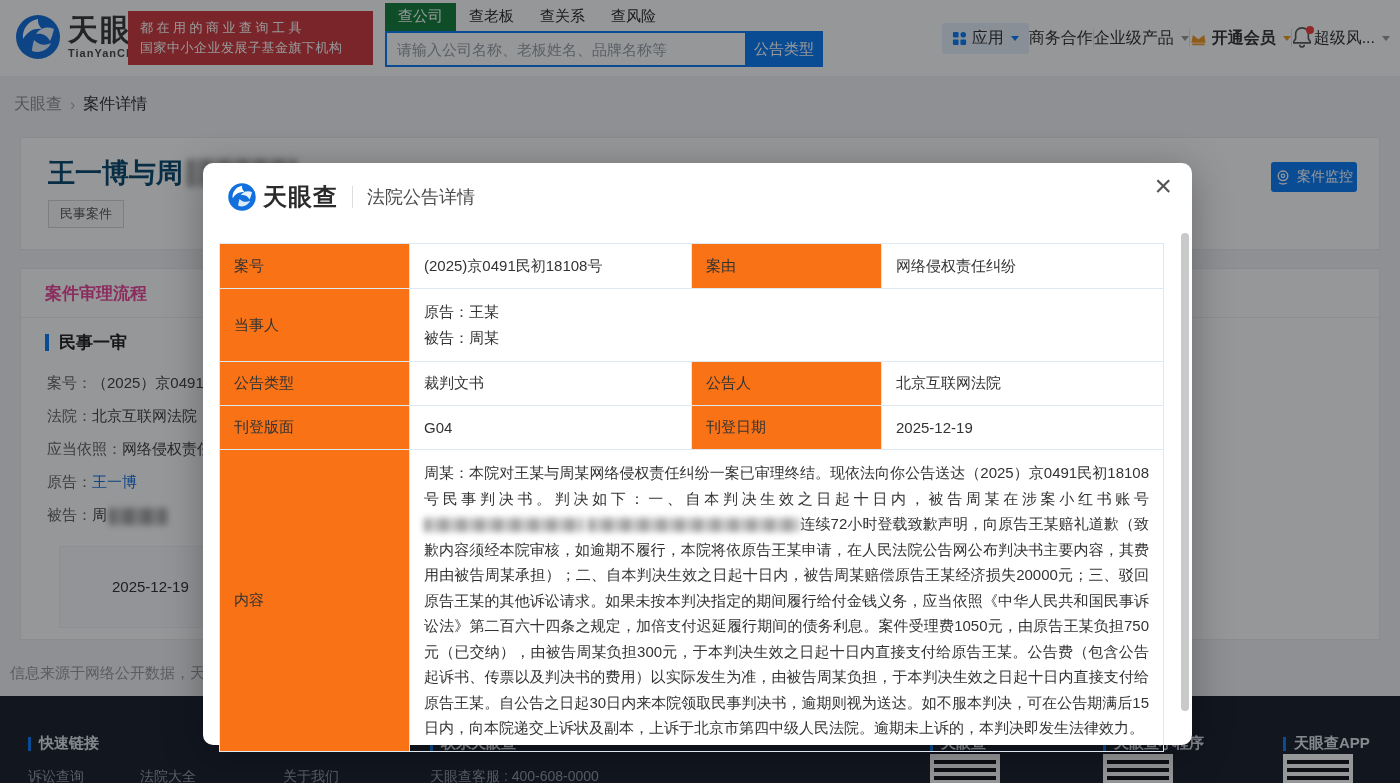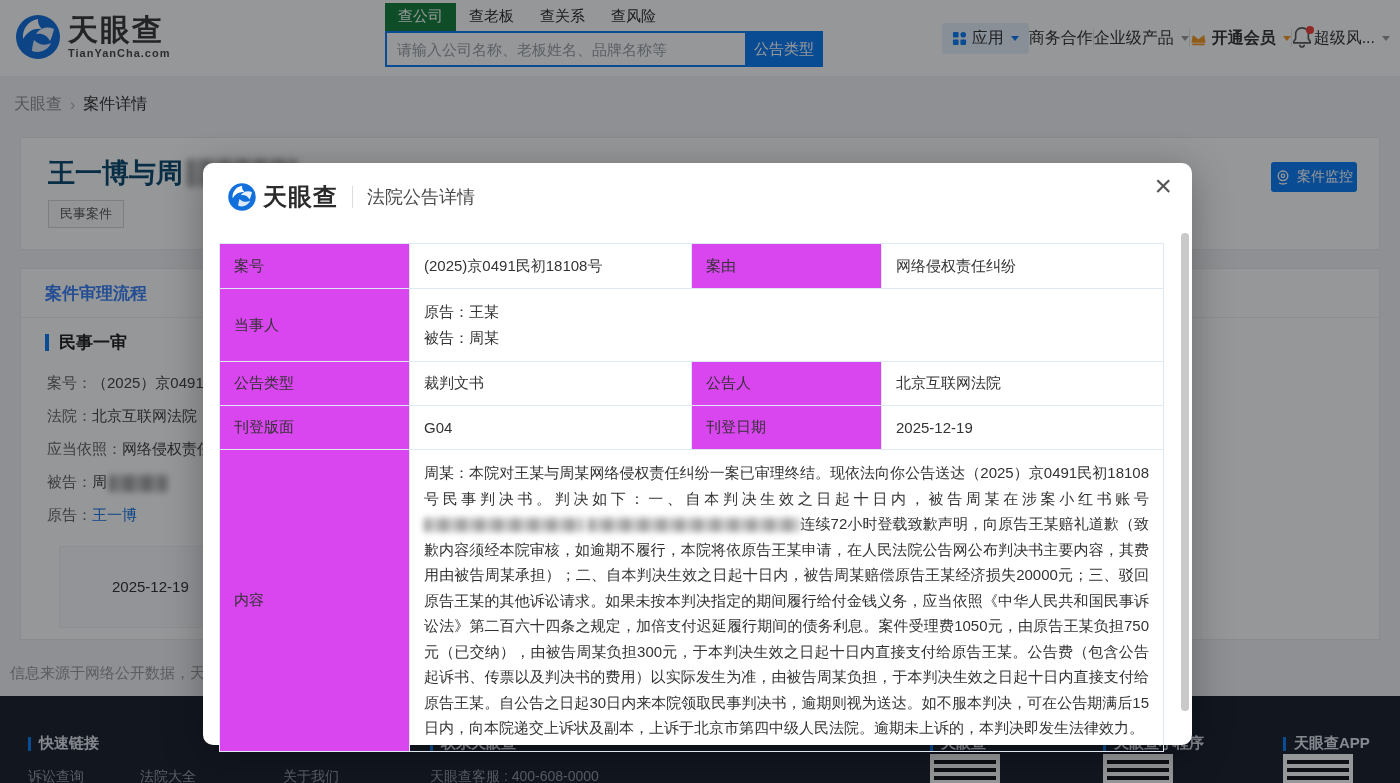--- a/index.html
+++ b/index.html
@@ -51,21 +51,21 @@
   .case-title { position:absolute; left:27px; top:17px; font-size:27px; font-weight:bold; color:#0c4a6e;
      display:flex; align-items:center; }
   .redact { display:inline-block; background:repeating-linear-gradient(90deg,#9a9a9a 0 6px,#cfcfcf 6px 12px,#b5b5b5 12px 18px);
      filter:blur(3px); border-radius:2px; vertical-align:middle; }
   .title-redact { width:110px; height:28px; margin-left:4px; }
   .case-tag { position:absolute; left:27px; top:62px; font-size:13px; color:#555;
      border:1px solid #d6d6d6; background:#fafafa; padding:4px 11px; }
   .monitor-btn { position:absolute; right:22px; top:24px; height:30px; background:#0d7ef5; color:#fff;
      font-size:14px; border:none; border-radius:3px; padding:0 4px; display:flex; align-items:center; gap:6px; cursor:pointer; }
   .card2 { top:268px; height:372px; }
-  .sect-title { position:absolute; left:24px; top:13px; font-size:17px; font-weight:bold; color:#3b82f6; }
+  .sect-title { position:absolute; left:24px; top:13px; font-size:17px; font-weight:bold; color:#ec4899; }
   .sect-div { position:absolute; left:0; right:0; top:48px; border-top:1px solid #efefef; }
   .trial { position:absolute; left:24px; top:62px; display:flex; align-items:center; gap:10px; }
   .trial-bar { width:4px; height:17px; background:#0d7ef5; }
   .trial-name { font-size:17px; font-weight:bold; color:#222; }
   .fields { position:absolute; left:26px; top:97px; font-size:15px; line-height:33px; color:#444; }
   .fields .lab { color:#666; }
   .fields .link { color:#1672e0; cursor:pointer; }
   .mini-redact { width:58px; height:17px; margin-left:2px; }
   .timeline-box { position:absolute; left:38px; top:277px; width:620px; height:82px;
      background:#f9fafb; border:1px solid #f0f1f3; }
@@ -88,21 +88,21 @@
   .m-head { position:absolute; left:24px; top:18px; display:flex; align-items:center; }
   .m-brand { font-size:24px; font-weight:bold; color:#2b2b2b; letter-spacing:1px; margin-left:6px; }
   .m-div { width:1px; height:22px; background:#ddd; margin:0 14px; }
   .m-title { font-size:18px; color:#4a4a4a; }
   .m-close { position:absolute; right:20px; top:8px; font-size:30px; color:#555; background:none; border:none;
      cursor:pointer; line-height:1; font-family:inherit; }
   .m-scroll { position:absolute; right:3px; top:70px; width:8px; height:478px; background:#c9c9c9; border-radius:4px; }
   .m-table { position:absolute; left:16px; top:80px; border-collapse:collapse; table-layout:fixed; width:944px;
      font-size:15px; color:#333; }
   .m-table td { border:1px solid #dde8f3; padding:10px 14px; vertical-align:middle; }
-  .m-table td.lab { background:#d946ef; }
+  .m-table td.lab { background:#f97316; }
   .c-lab1 { width:190px; } .c-val1 { width:282px; } .c-lab2 { width:190px; } .c-val2 { width:282px; }
   .r1 { height:45px; } .r2 { height:64px; } .r3 { height:44px; } .r4 { height:44px; }
   .party-line { line-height:26px; }
   .content-cell { line-height:25.5px; text-align:justify; vertical-align:middle; }
   .content-redact-a { width:160px; height:14px; }
   .content-redact-b { width:212px; height:14px; }
 </style>
 </head>
 <body>
 
@@ -114,20 +114,24 @@
         <circle cx="24" cy="24" r="22" fill="#1270dd"></circle>
         <path d="M24 6 C14 8 8 16 9 26 C14 18 20 15 28 16 C24 12 24 9 24 6 Z" fill="#fff"></path>
         <path d="M40 16 C33 13 26 15 22 21 C28 20 33 22 36 28 C38 24 39 20 40 16 Z" fill="#fff" opacity="0.9"></path>
         <path d="M18 38 C26 41 34 37 37 30 C31 33 25 32 20 27 C19 31 18 34 18 38 Z" fill="#fff" opacity="0.85"></path>
       </svg>
       <div class="brand-txt">
         <div class="brand-name">天眼查</div>
         <div class="brand-domain">TianYanCha.com</div>
       </div>
     </div>
+    <div class="slogan">
+      <div class="l1">都在用的商业查询工具</div>
+      <div class="l2">国家中小企业发展子基金旗下机构</div>
+    </div>
 
     <div class="search-area">
       <div class="stabs">
         <div class="stab active">查公司</div>
         <div class="stab">查老板</div>
         <div class="stab">查关系</div>
         <div class="stab">查风险</div>
       </div>
       <div class="srow">
         <input placeholder="请输入公司名称、老板姓名、品牌名称等" style="">
@@ -202,22 +206,22 @@
     <div class="sect-title">案件审理流程</div>
     <div class="sect-div"></div>
     <div class="trial">
       <span class="trial-bar"></span>
       <span class="trial-name">民事一审</span>
     </div>
     <div class="fields">
       <div><span class="lab">案号：</span><span>（2025）京0491民初18108号</span></div>
       <div><span class="lab">法院：</span><span>北京互联网法院</span></div>
       <div><span class="lab">应当依照：</span><span>网络侵权责任纠纷</span></div>
+      <div><span class="lab">原告：</span><span class="link">王一博</span></div>
       <div><span class="lab">被告：</span><span>周</span><span class="redact mini-redact"></span></div>
-      <div><span class="lab">原告：</span><span class="link">王一博</span></div>
     </div>
     <div class="timeline-box">
       <span class="tl-date">2025-12-19</span>
       <span class="tl-dot"></span>
     </div>
   </div>
 
   <div class="source-note">信息来源于网络公开数据，天眼查</div>
 
   <div class="ftr">

